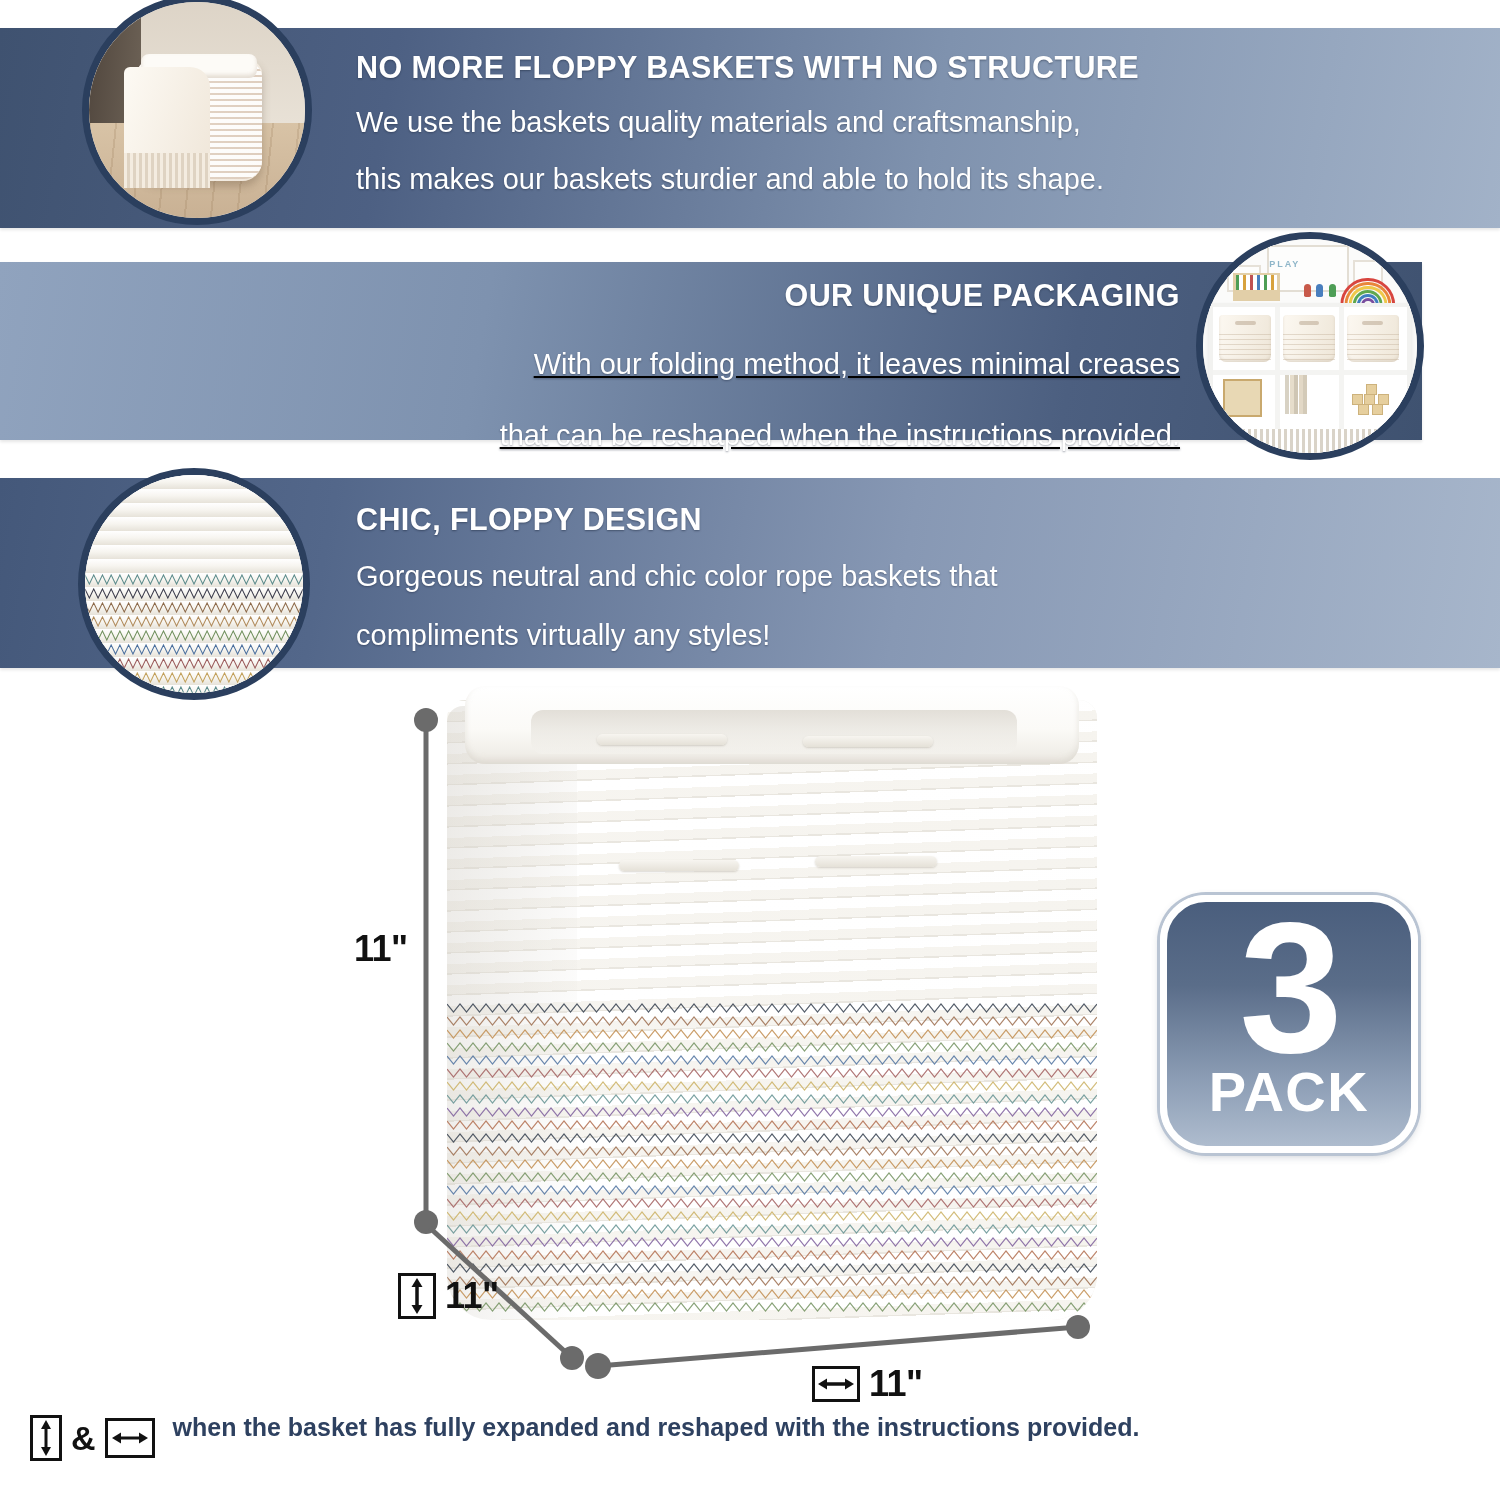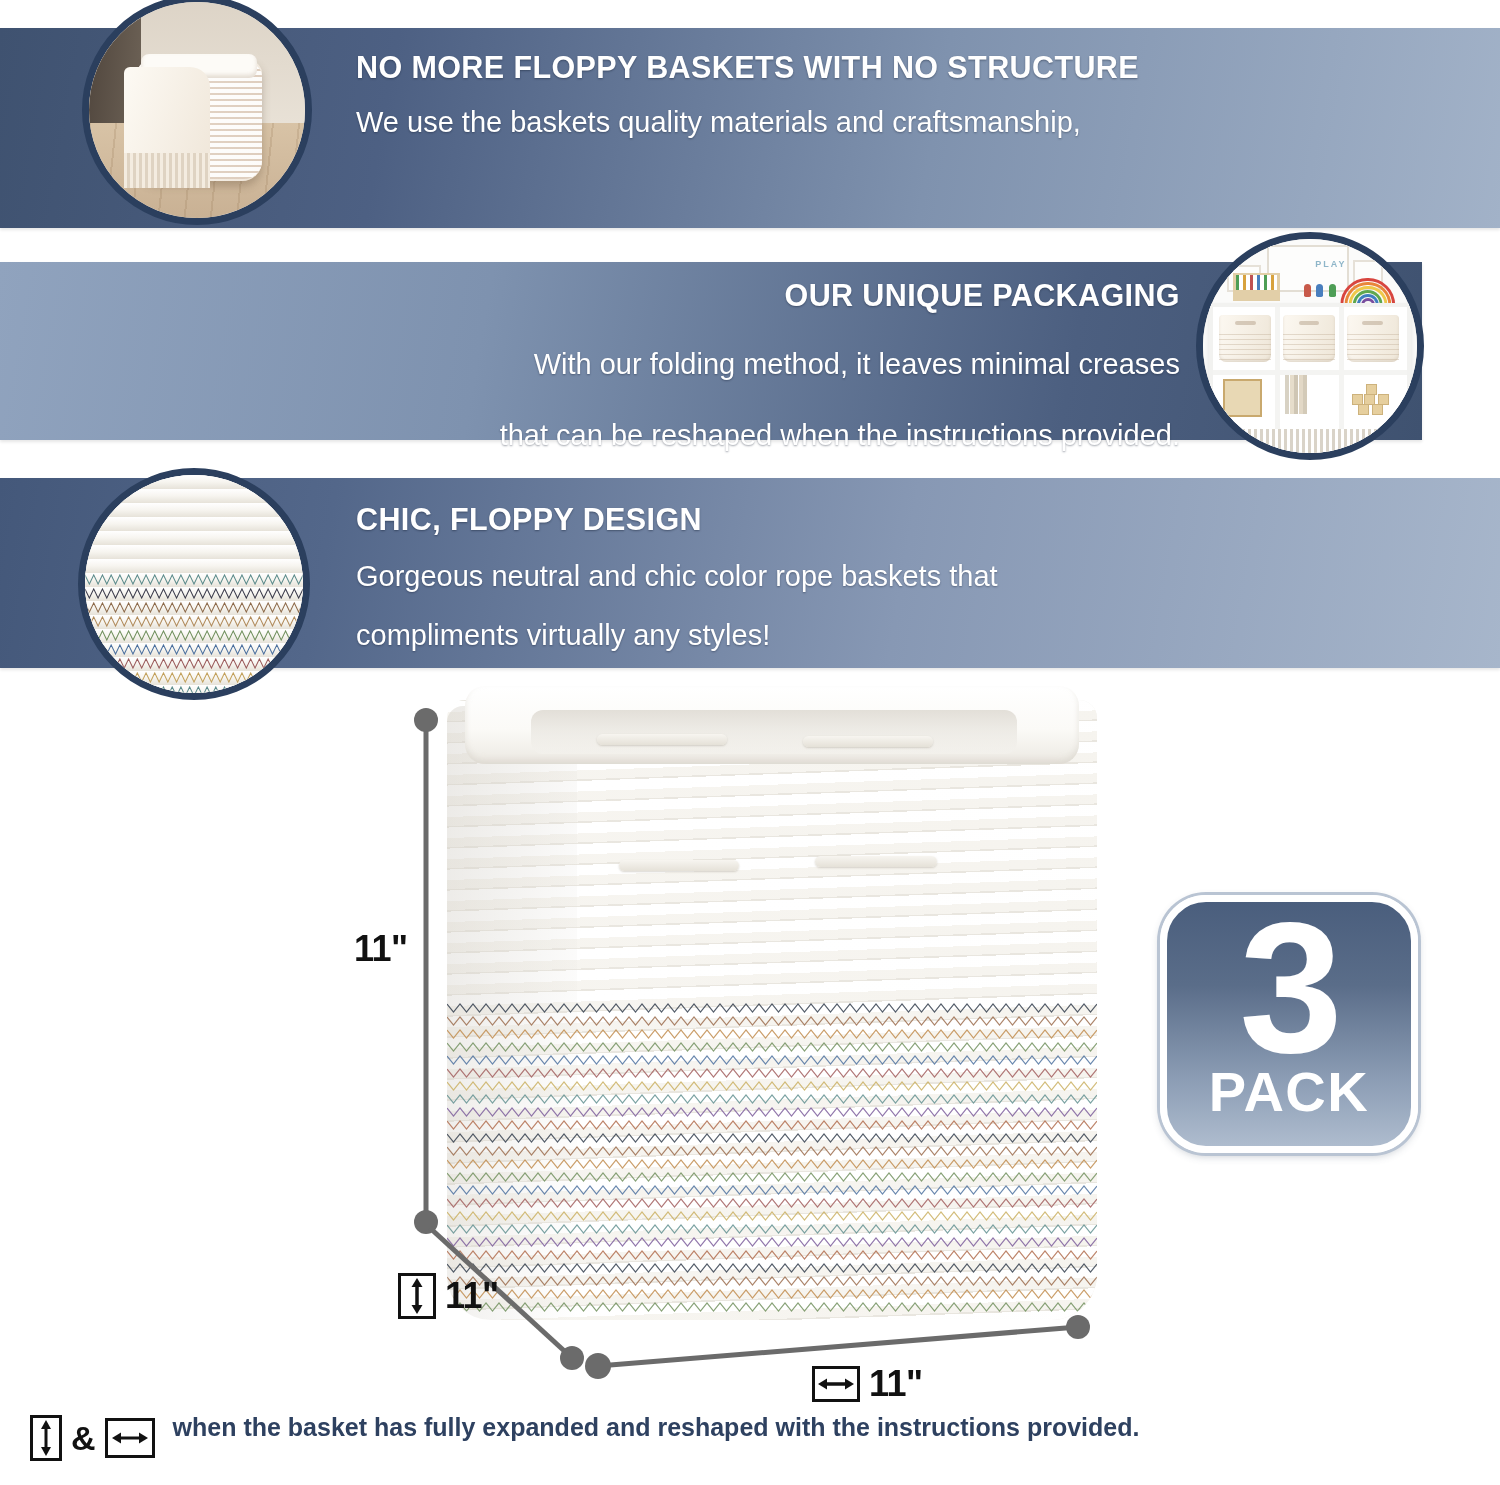--- a/index.html
+++ b/index.html
@@ -49,21 +49,21 @@
     color: #ffffff;
     font-size: 29px;
     line-height: 1.33;
     text-shadow: 0 1px 2px rgba(20,30,50,0.40);
     white-space: nowrap;
   }
 
   .b1-text { left: 356px; top: 50px; }
   .b1-text .subline { margin-top: 18px; }
 
-  .b2-text { left: 0; top: 278px; width: 1180px; text-align: right; }
+  .b2-text { left: 0; top: 278px; width: 1180px; text-align: right; text-decoration: underline; }
   .b2-text .subline { margin-top: 32px; }
 
   .b3-text { left: 356px; top: 502px; }
   .b3-text .subline { margin-top: 20px; }
 
   
   .circle {
     position: absolute;
     border-radius: 50%;
     border: 7px solid #2b3f5e;
@@ -88,21 +88,21 @@
     background:repeating-linear-gradient(180deg, rgba(205,180,160,0.50) 0 2px, rgba(255,255,255,0.85) 2px 6px); border-radius:0 14px 18px 0; }
   .p1-rim    { position:absolute; left:24%; top:24%; width:54%; height:11%; border-radius:8px; background:#fdfbf7; box-shadow:inset 0 -3px 4px rgba(180,160,140,0.35); }
   .p1-throw  { position:absolute; left:16%; top:30%; width:40%; height:46%;
     background:linear-gradient(110deg,#fdfaf4,#f0e7da); border-radius:6px 20px 4px 4px; }
   .p1-fringe { position:absolute; left:16%; top:70%; width:40%; height:16%;
     background:repeating-linear-gradient(90deg,#f4ece0 0 3px, #dfd3c2 3px 6px); }
 
   
   .p2-wall { position:absolute; inset:0; background:#fbfbfa; }
   .p2-art  { position:absolute; left:30%; top:3%; width:38%; height:22%; background:#fdfdfc; border:2px solid #e3ded4; }
-  .p2-art-t{ position:absolute; left:0; top:26%; width:100%; text-align:right;
+  .p2-art-t{ position:absolute; left:0; top:26%; width:100%; text-align:left;
     font-size:9px; letter-spacing:2px; color:#8fb6c9; font-weight:bold; }
   .p2-art2 { position:absolute; left:11%; top:12%; width:16%; height:13%; background:#fdfdfc; border:2px solid #e6e1d8; }
   .p2-art3 { position:absolute; left:70%; top:10%; width:14%; height:14%; background:#fdfdfc; border:2px solid #e6e1d8; }
   .p2-rainbow { position:absolute; left:64%; top:18%; width:26%; height:13%; overflow:hidden; }
   .p2-rainbow i { position:absolute; left:50%; bottom:0; transform:translateX(-50%); border-radius:50% 50% 0 0 / 100% 100% 0 0; }
   .p2-toy  { position:absolute; left:14%; top:16%; width:22%; height:13%; background:#e2cfa8; }
   .p2-toy::after{ content:""; position:absolute; left:6%; bottom:40%; width:88%; height:52%;
     background:repeating-linear-gradient(90deg,#4e9e56 0 3px,#fff 3px 7px,#d8a23d 7px 10px,#fff 10px 14px,#c05252 14px 17px,#fff 17px 21px,#4a7fbe 21px 24px,#fff 24px 28px); }
   .p2-peg  { position:absolute; top:21%; width:7px; height:13px; border-radius:4px 4px 2px 2px; }
   .p2-shelf{ position:absolute; left:3%; top:30%; width:94%; height:62%; background:#ffffff; border:4px solid #f2f2f0; box-shadow:0 3px 6px rgba(0,0,0,0.10); }
@@ -247,20 +247,21 @@
     padding-left: 6px;
   }
 </style>
 </head>
 <body>
 
 <div class="banner banner-1"></div>
 <div class="banner-text b1-text">
   <div class="headline">NO MORE FLOPPY BASKETS WITH NO STRUCTURE</div>
   <div class="subline">We use the baskets quality materials and craftsmanship,</div>
+  <div class="subline">this makes our baskets sturdier and able to hold its shape.</div>
 </div>
 
 <div class="banner banner-2"></div>
 <div class="banner-text b2-text">
   <div class="headline" style="display:inline-block;">OUR UNIQUE PACKAGING</div>
   <div class="subline">With our folding method, it leaves minimal creases</div>
   <div class="subline">that can be reshaped when the instructions provided.</div>
 </div>
 
 <div class="banner banner-3"></div>

